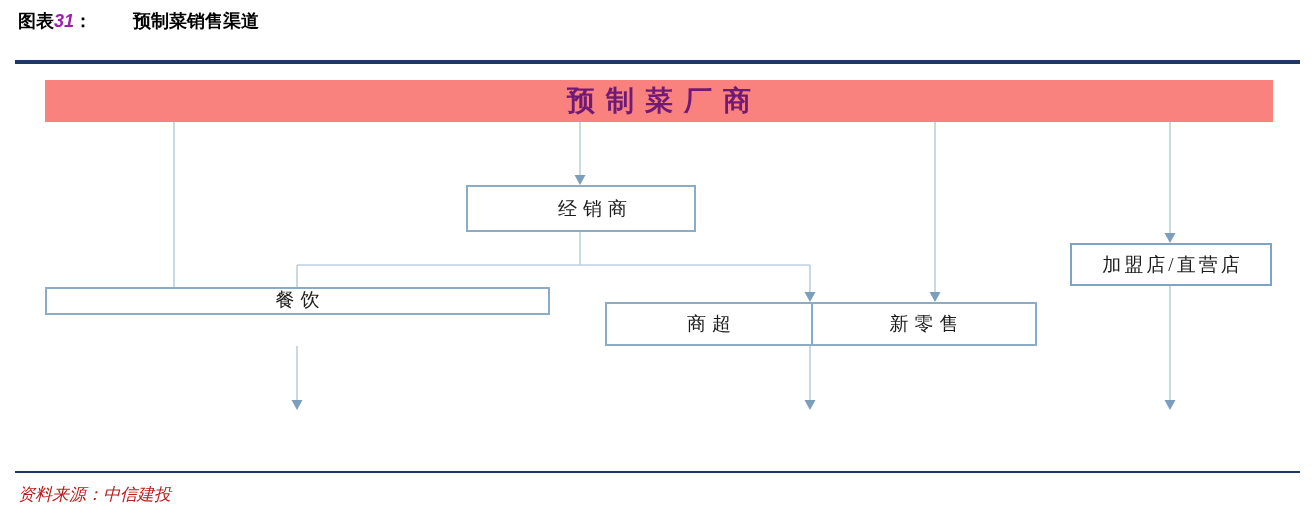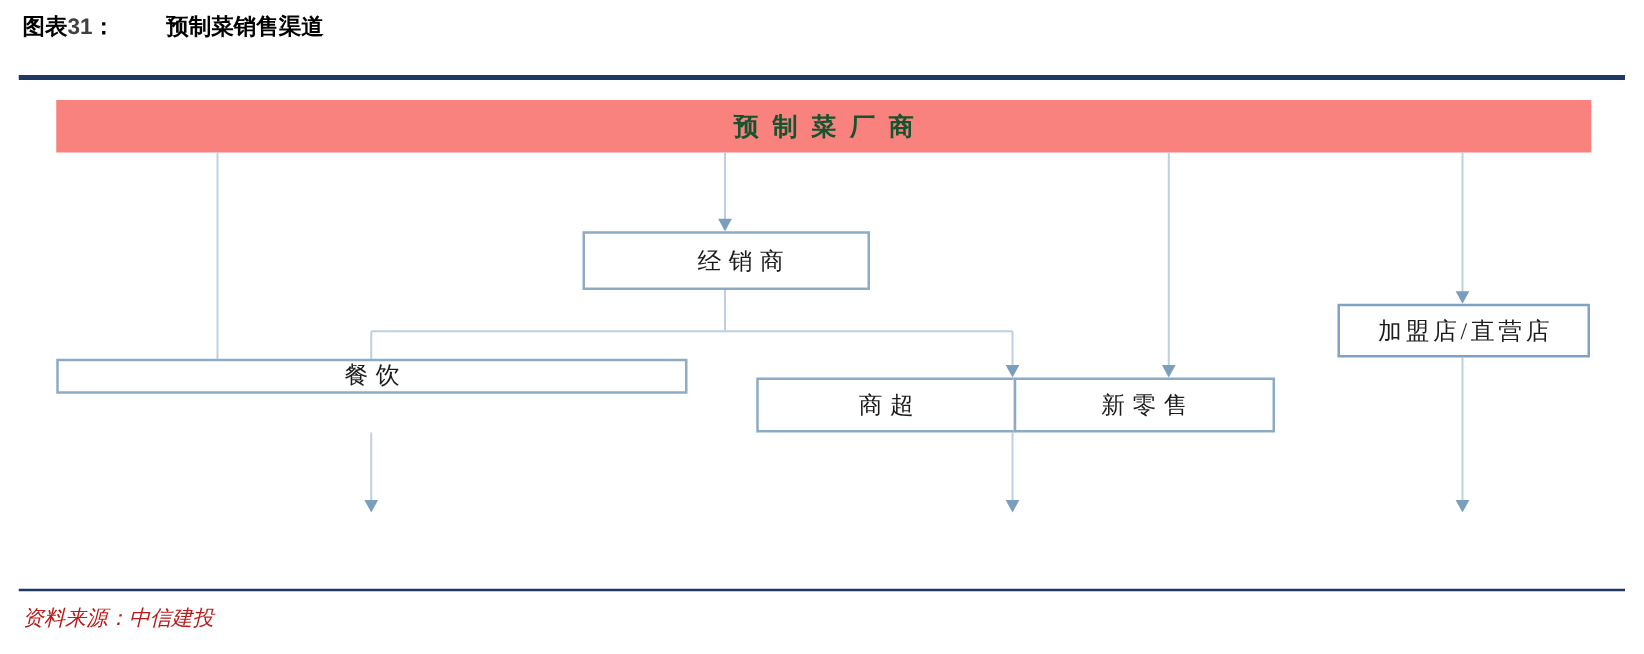--- a/index.html
+++ b/index.html
@@ -5,46 +5,46 @@
   html,body{margin:0;padding:0;background:#ffffff;}
   #stage{
     position:relative;width:1315px;height:523px;background:#ffffff;overflow:hidden;
     font-family:"Liberation Sans",sans-serif;
   }
   
   .fig-title{
     position:absolute;left:18px;top:9px;font-size:18px;font-weight:bold;color:#000;
     font-family:"Liberation Sans",sans-serif;white-space:nowrap;
   }
-  .fig-title .num{color:#404040;}
+  .fig-title .num{color:#a21caf;font-style:italic;}
   .fig-title .main{margin-left:41px;}
   .rule-top{
     position:absolute;left:15px;top:60px;width:1285px;height:4px;background:#1F3864;
   }
   
   .banner{
     position:absolute;left:45px;width:1228px;background:#F9827E;
     display:flex;align-items:center;justify-content:center;
-    font-family:"Liberation Serif",serif;font-weight:bold;font-size:20px;color:#14532d;
+    font-family:"Liberation Serif",serif;font-weight:bold;font-size:28px;color:#701a75;
     letter-spacing:11px;padding-left:11px;box-sizing:border-box;
   }
   .banner.top{top:80px;height:42px;}
   .banner.bottom{top:410px;height:45px;}
   
   .node{
     position:absolute;background:#ffffff;border:2px solid #8CACC6;box-sizing:border-box;
     display:flex;align-items:center;justify-content:center;
     font-family:"Liberation Serif",serif;font-size:19px;color:#1c1c1c;
     letter-spacing:6px;padding-left:6px;
   }
   .node.distributor{left:466px;top:185px;width:230px;height:47px;padding-left:29px;}
   .node.franchise  {left:1070px;top:243px;width:202px;height:43px;letter-spacing:3px;padding-left:3px;border-color:#7FA3C4;}
   .node.catering   {left:45px; top:287px;width:505px;height:28px;align-items:flex-end;}
   .node.supermarket{left:605px;top:302px;width:208px;height:44px;}
-  .node.newretail  {left:811px;top:302px;width:209px;height:44px;}
+  .node.newretail  {left:811px;top:302px;width:226px;height:44px;}
   
   #connectors{position:absolute;left:0;top:0;width:1315px;height:523px;pointer-events:none;}
   
   .rule-bottom{
     position:absolute;left:15px;top:471px;width:1285px;height:2px;background:#1F3864;
   }
   .source{
     position:absolute;left:18px;top:483px;font-family:"Liberation Serif",serif;
     font-style:italic;font-size:17px;color:#b91c1c;white-space:nowrap;
   }

